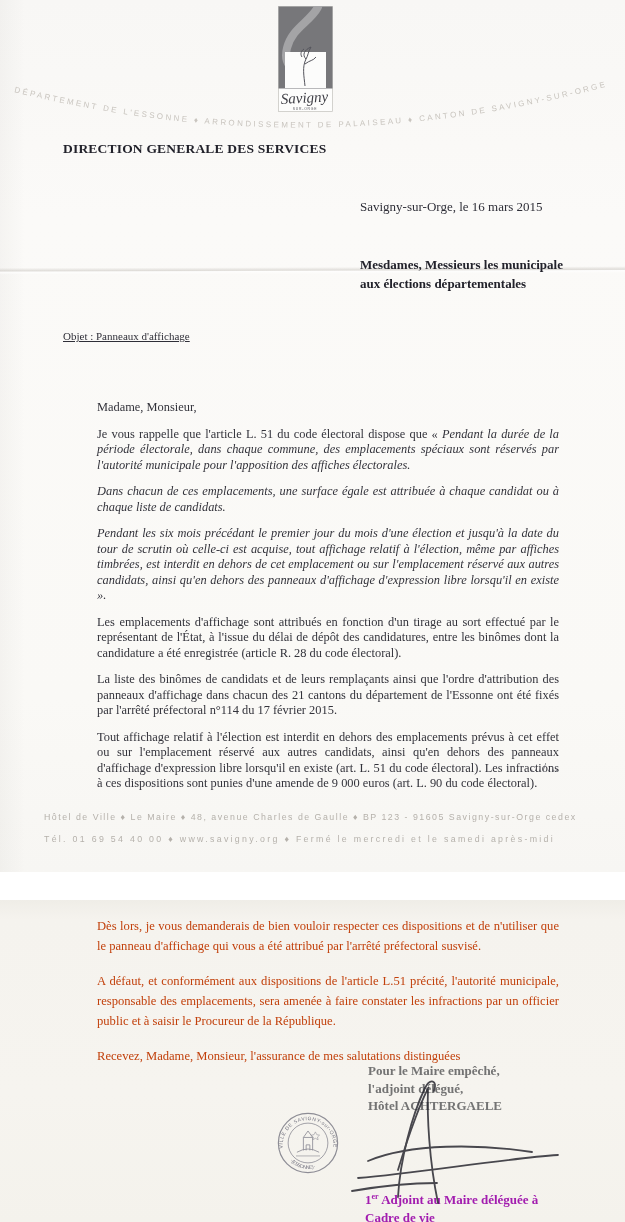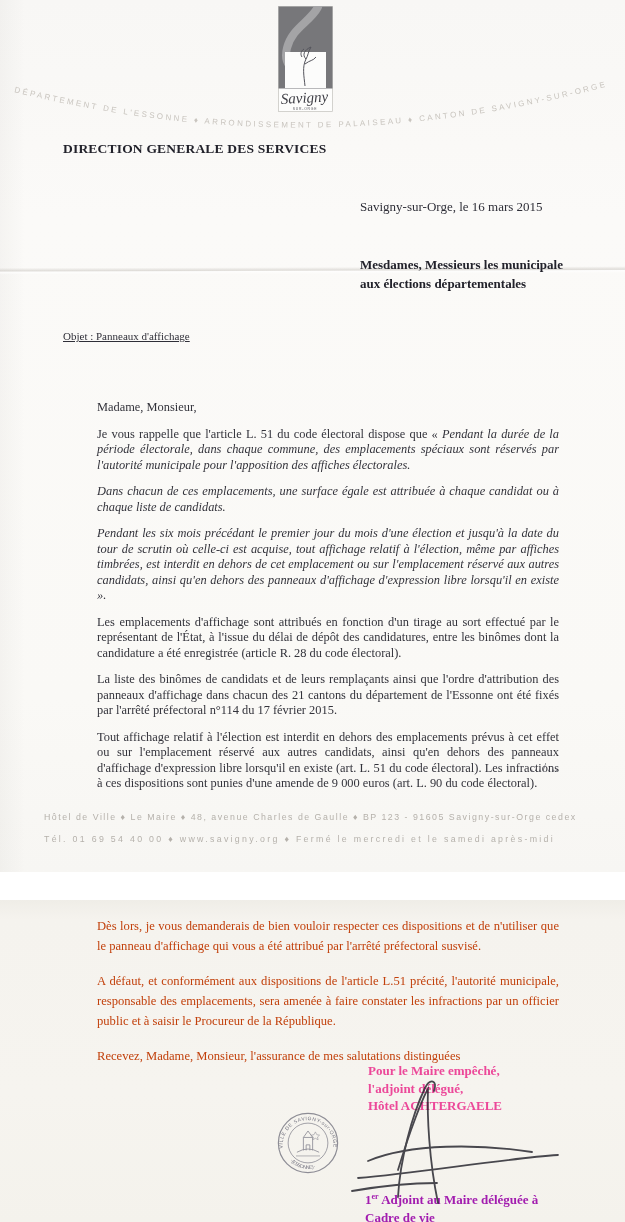--- a/index.html
+++ b/index.html
@@ -28,21 +28,21 @@
   .bodycol p{margin:0 0 11px 0;}
   .bodycol .it{font-style:italic;}
   .salutation{text-align:left;}
   .bodycol2{left:97px;top:916px;width:462px;font-size:12.6px;line-height:20px;text-align:justify;color:#c2410c;}
   .bodycol2 p{margin:0 0 15px 0;}
   .contmark{left:440px;top:760px;width:120px;text-align:right;font-size:12px;letter-spacing:1px;color:#55555e;}
   .footer{left:8px;top:0;width:612px;font-family:"Liberation Sans",sans-serif;
     color:#b5b1ab;white-space:nowrap;padding-left:36px;}
   .footer-1{top:812px;font-size:8.8px;letter-spacing:1.5px;}
   .footer-2{top:834px;font-size:8.8px;letter-spacing:2.3px;}
-  .closing{left:368px;top:1062px;font-size:13px;font-weight:bold;line-height:17.5px;color:#ec4899;}
+  .closing{left:368px;top:1062px;font-size:13px;font-weight:bold;line-height:17.5px;color:#737373;}
   .sig-title{left:365px;top:1188px;font-size:13px;font-weight:bold;line-height:17.5px;color:#a21caf;}
   .sig-title sup{font-size:8px;}
   .logo{left:278px;top:6px;width:55px;height:106px;}
   .seal{left:271px;top:1106px;width:74px;height:74px;opacity:.85;}
   .sigsvg{left:330px;top:1075px;width:250px;height:140px;}
   .arcsvg{left:0;top:0;width:625px;height:180px;}
   svg{display:block;}
 </style>
 </head>
 <body>

